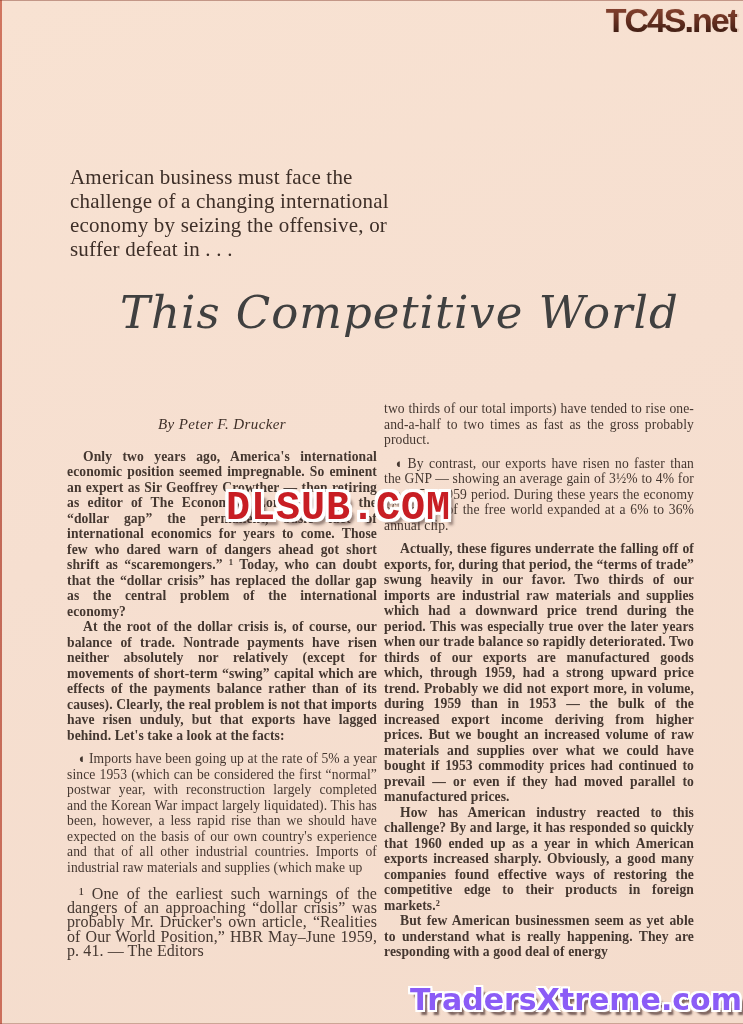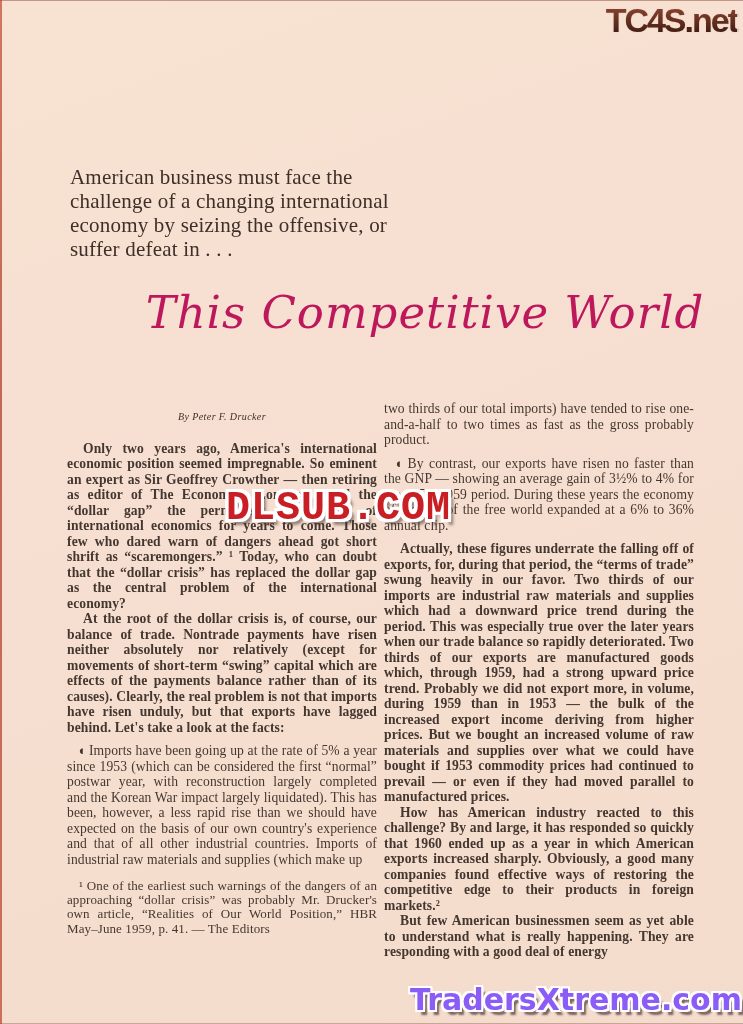--- a/index.html
+++ b/index.html
@@ -40,40 +40,40 @@
       -2px -2px 0 #fff, 2px -2px 0 #fff, -2px 2px 0 #fff, 2px 2px 0 #fff,
       -2px 0 0 #fff, 2px 0 0 #fff, 0 -2px 0 #fff, 0 2px 0 #fff,
       4px 5px 2px rgba(60,35,35,.65);
   }
 
   .intro{
     position:absolute;left:70px;top:165px;width:330px;
     font-size:21px;line-height:24px;color:#3e2f28;letter-spacing:.2px;
   }
   .title{
-    position:absolute;left:120px;top:288px;width:610px;text-align:center;
+    position:absolute;left:120px;top:288px;width:610px;
     font-family:"DejaVu Serif",serif;font-style:italic;
-    font-size:45px;line-height:1.1;color:#be185d;letter-spacing:1px;
+    font-size:45px;line-height:1.1;color:#404040;letter-spacing:1px;
   }
   .byline{
-    text-align:center;font-style:italic;font-size:10px;color:#3e2f28;
-    margin:8px 0 16px 0;letter-spacing:.4px;
+    text-align:center;font-style:italic;font-size:15px;color:#3e2f28;
+    margin:16px 0 16px 0;letter-spacing:.4px;
   }
   .col{
     position:absolute;top:401px;width:310px;
     font-size:13.6px;line-height:15.5px;color:#443730;
     text-align:justify;letter-spacing:.1px;
   }
   .col-left{left:67px;}
   .col-right{left:384px;}
   .para{margin:0;}
   .para.indent{text-indent:16px;font-weight:bold;}
   .para.noindent{text-indent:0;}
   .para.bullet{margin:8px 0;text-indent:10px;}
-  .footnotes{margin-top:12px;font-size:13px;line-height:14.2px;}
+  .footnotes{margin-top:12px;font-size:16px;line-height:14.2px;}
   .footnotes .para{text-indent:12px;margin:0;}
 </style>
 </head>
 <body>
 
 <div class="edge-left"></div>
 <div class="edge-top"></div>
 <div class="edge-bottom"></div>
 
 <div class="wm-top">TC4S.net</div>

